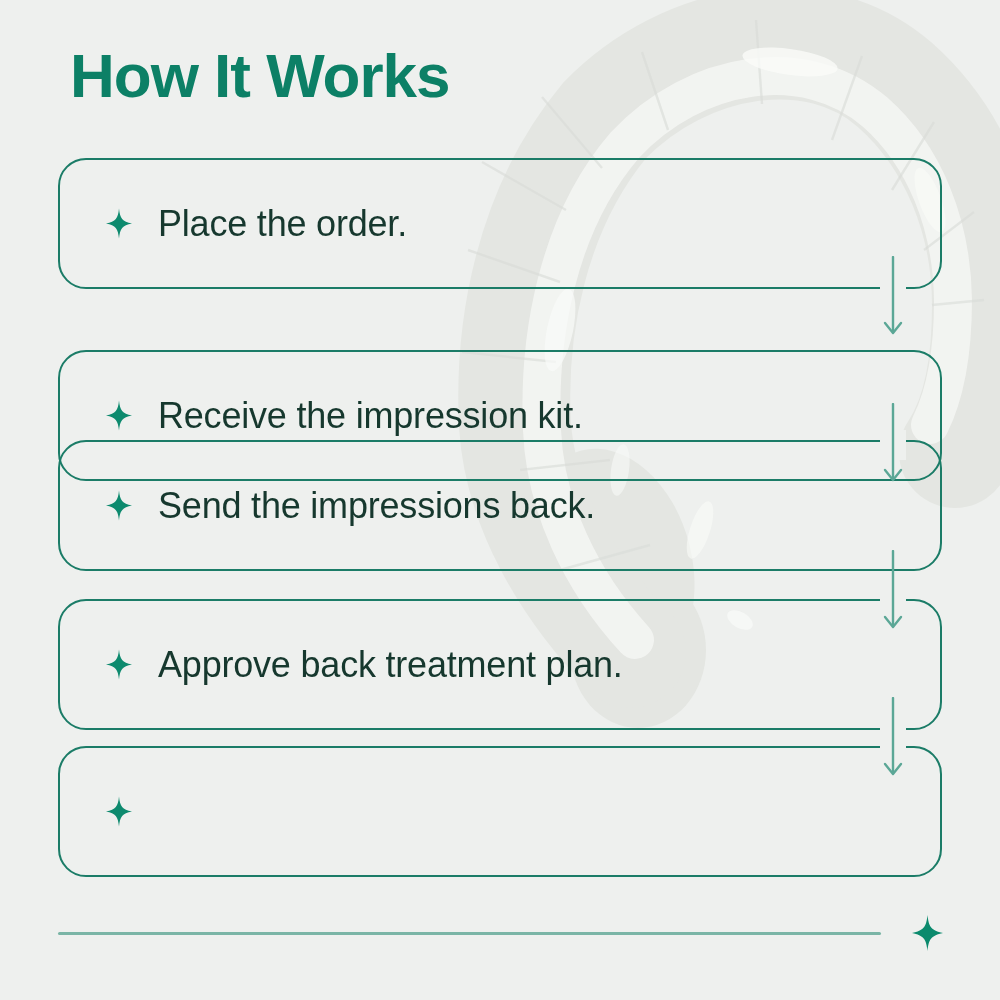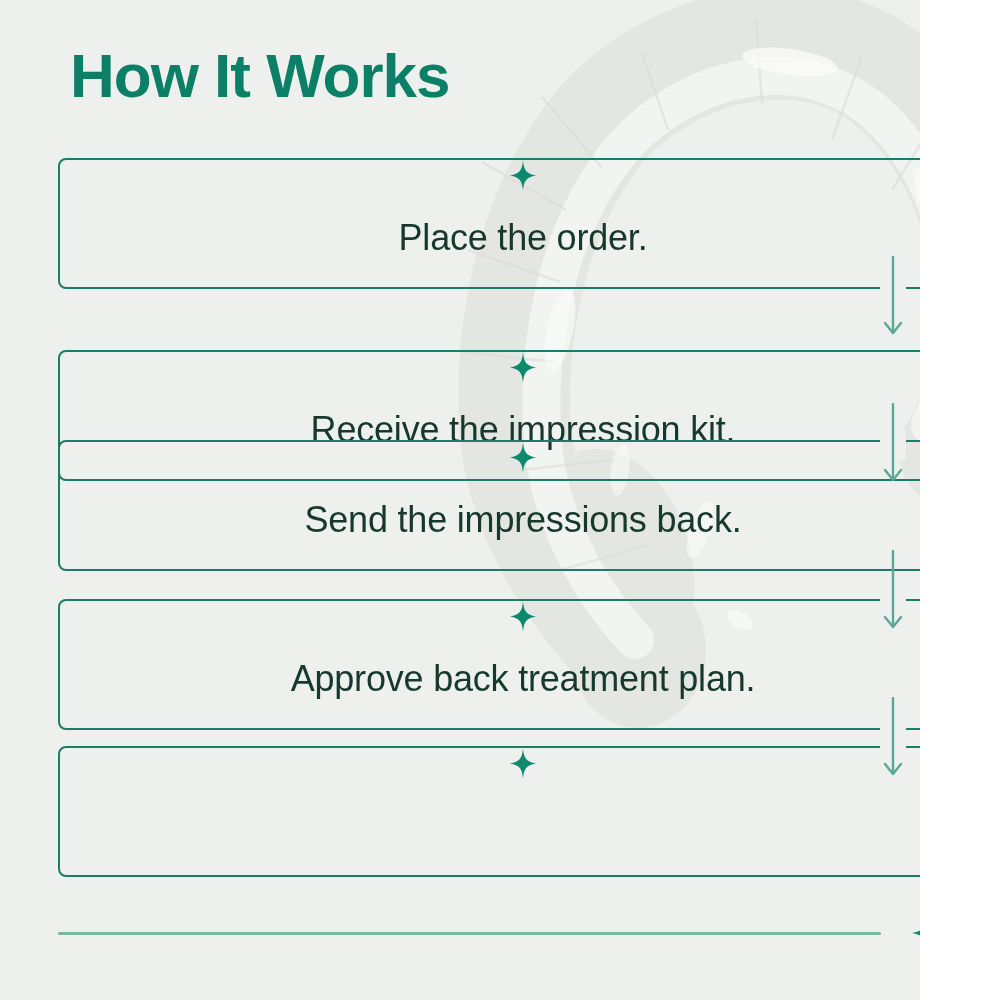--- a/index.html
+++ b/index.html
@@ -9,34 +9,34 @@
     --step-text:#16382e;
     --sparkle:#0d8a6e;
     --arrow:#5ba796;
     --rule:#7ab5a6;
     --diamond:#0b8a6d;
   }
   *{margin:0;padding:0;box-sizing:border-box;}
   html,body{width:1000px;height:1000px;}
   body{font-family:"Liberation Sans", "DejaVu Sans", sans-serif;}
   .canvas{
-    position:relative;width:920px;height:1000px;
+    position:relative;width:1000px;height:1000px;
     background:var(--background);overflow:hidden;
   }
   .bg-art{position:absolute;inset:0;z-index:0;}
   .page-title{
     position:absolute;left:70px;top:40px;z-index:3;
     font-size:62px;font-weight:800;letter-spacing:-1px;
     color:var(--title);
   }
   .step-box{
     position:absolute;left:58px;width:884px;height:131px;
-    border:2px solid var(--box-border);border-radius:8px;
+    border:2px solid var(--box-border);border-radius:28px;
     background:transparent;z-index:1;
-    display:flex;align-items:center;gap:26px;padding-left:46px;flex-direction:column;
+    display:flex;align-items:center;gap:26px;padding-left:46px;
   }
   .step-box.b1{top:158px;}
   .step-box.b2{top:305px;margin-top:45px;}
   .step-box.b3{top:440px;}
   .step-box.b4{top:599px;}
   .step-box.b5{top:746px;}
   .step-label{
     font-size:36px;font-weight:400;letter-spacing:-0.2px;
     color:var(--step-text);
   }

